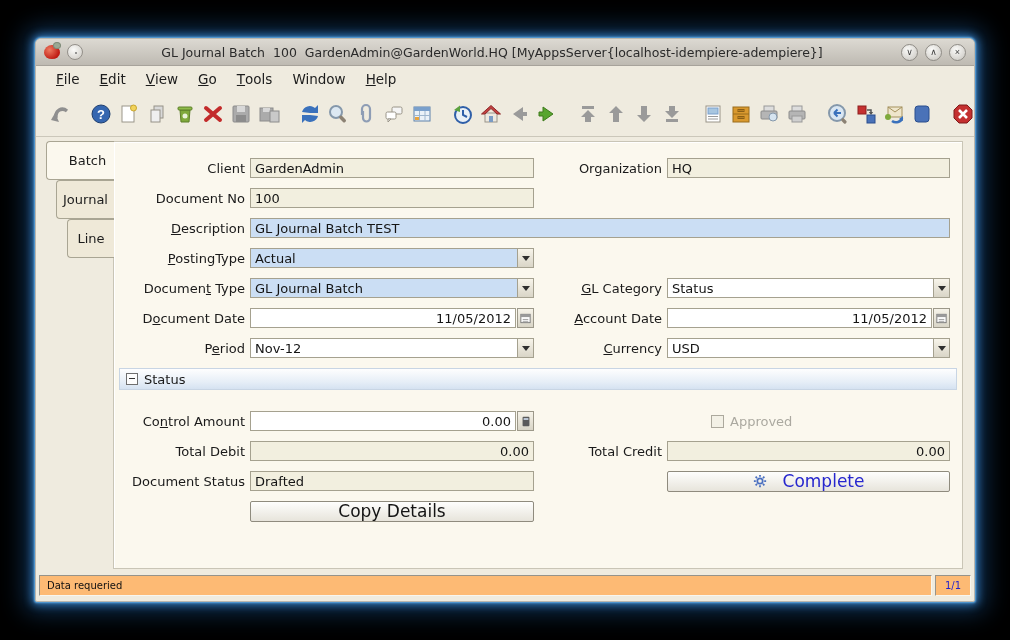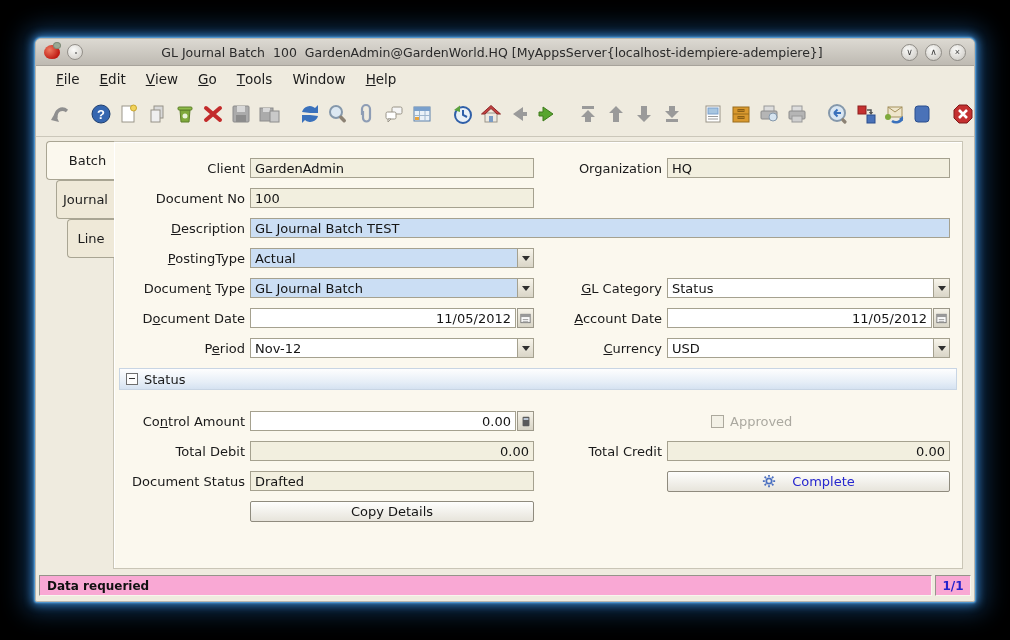--- a/index.html
+++ b/index.html
@@ -64,27 +64,27 @@
   .sidebtn{flex:none;width:17px;height:20px;margin-left:1px;background:linear-gradient(#F6F3E9,#D9D5C7);
         border:1px solid #9C9889;box-sizing:border-box;display:flex;align-items:center;justify-content:center;padding:0;}
   .secband{position:absolute;left:5px;right:5px;top:226px;height:22px;box-sizing:border-box;
         background:linear-gradient(#FEFEFE,#E6EEF7 65%,#D5E2F1);border:1px solid #C8D5E4;
         display:flex;align-items:center;padding:0 6px;font-size:13px;color:#1A1A1A;}
   .minus-box{width:10px;height:10px;flex:none;border:1px solid #6F6F6F;background:#FDFDFD;margin-right:6px;position:relative;}
   .minus-box::after{content:'';position:absolute;left:2px;right:2px;top:4px;height:1px;background:#333;}
   .cbwrap{display:flex;align-items:center;color:#ABA9A0;padding-left:44px;}
   .cb{width:13px;height:13px;flex:none;border:1px solid #ACA99D;background:#F3F1E6;margin-right:6px;box-sizing:border-box;}
   .pbtn{height:21px;background:linear-gradient(#FEFEFD,#E7E4DB);border:1px solid #8F8B7E;border-radius:2px;
-        font-size:13px;color:#141414;display:flex;align-items:center;justify-content:center;gap:16px;
+        font-size:17px;color:#141414;display:flex;align-items:center;justify-content:center;gap:16px;
         font-family:inherit;padding:0;box-sizing:border-box;}
   .pbtn.complete{color:#2626CE;}
   
   .statusbar{position:absolute;left:3px;right:3px;bottom:5px;height:21px;display:flex;gap:3px;}
-  .sbox{border:1px solid;border-color:#96938A #F8F6EE #F8F6EE #96938A;background:#f9a8d4;
-        display:flex;align-items:center;font-size:12px;color:#111;box-sizing:border-box;font-weight:bold;}
+  .sbox{border:1px solid;border-color:#96938A #F8F6EE #F8F6EE #96938A;background:#fdba74;
+        display:flex;align-items:center;font-size:10px;color:#111;box-sizing:border-box;}
   .msg{flex:1;padding:0 7px;}
   .rec{width:36px;justify-content:center;color:#2222CC;}
 </style>
 </head>
 <body>
 
 <div class="window">
 
   <div class="titlebar">
     <span class="app-icon"></span>

